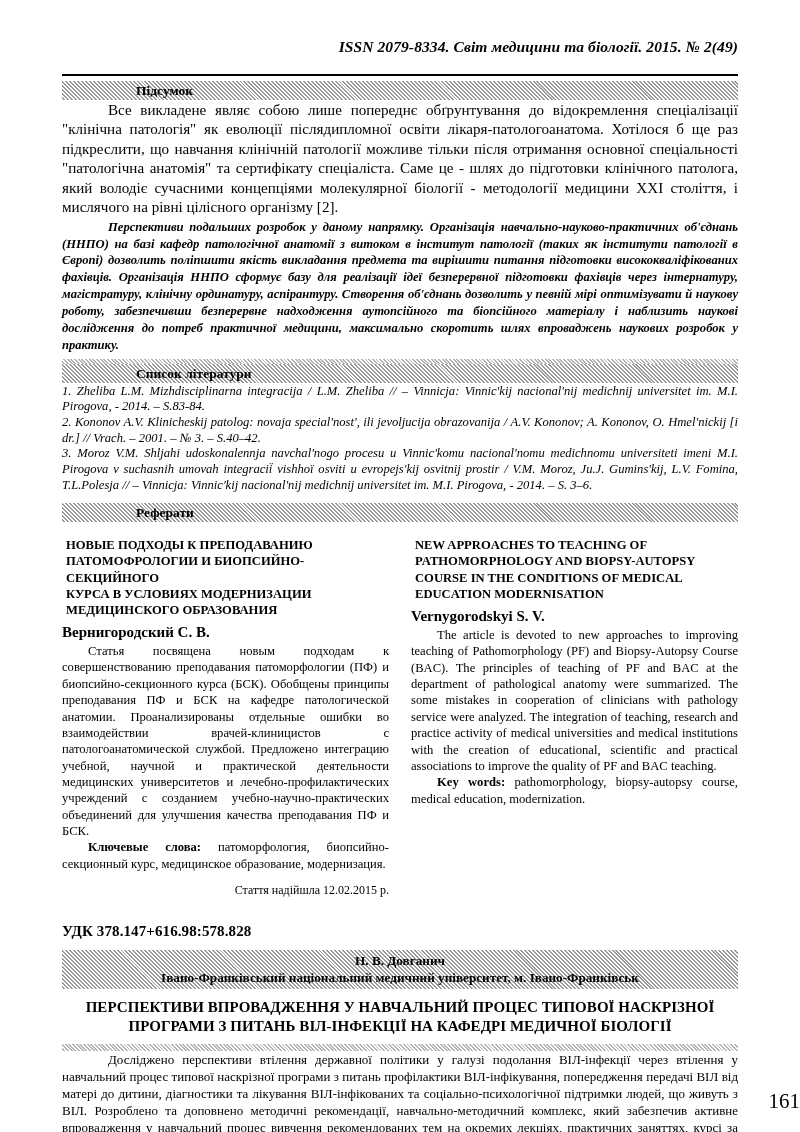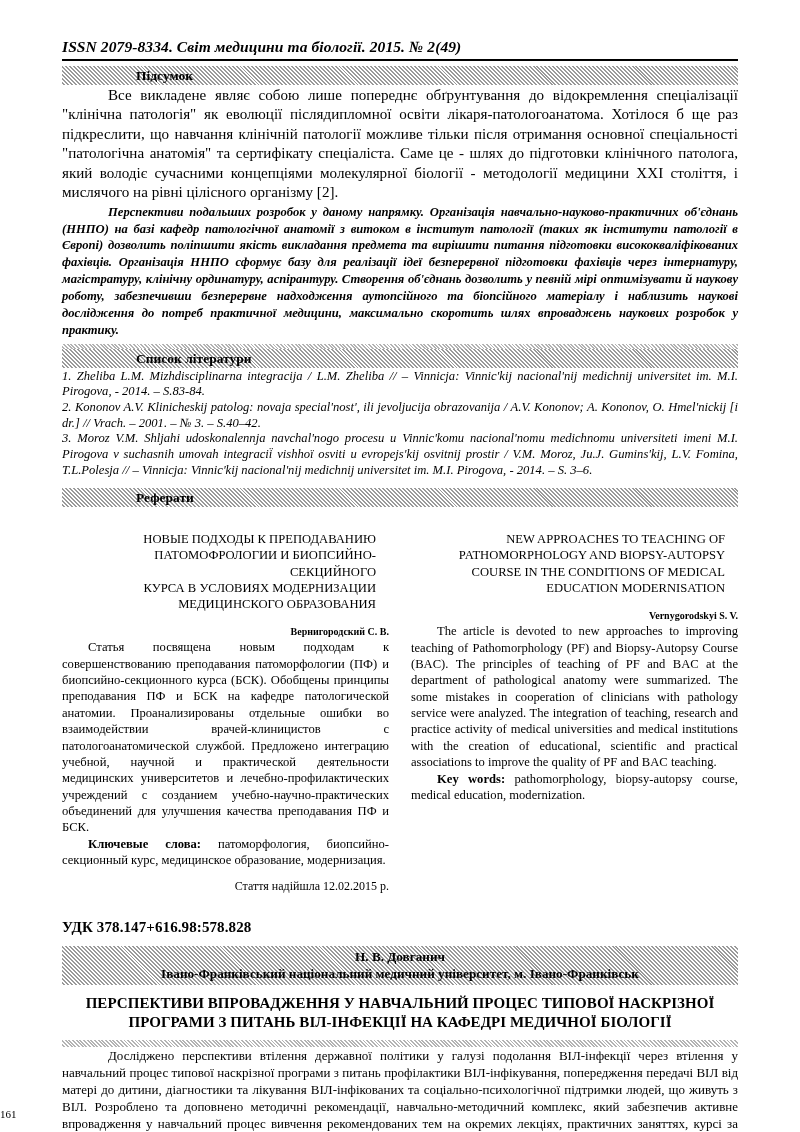--- a/index.html
+++ b/index.html
@@ -18,27 +18,27 @@
   .page {
     width: 800px;
     height: 1132px;
     box-sizing: border-box;
     padding: 38px 62px 0 62px;
     position: relative;
   }
 
   
   .running-head {
-    text-align: left;
+    text-align: right;
     font-style: italic;
     font-weight: bold;
     font-size: 15.5px;
     letter-spacing: 0.1px;
     line-height: 1.15;
-    padding-bottom: 3px;
+    padding-bottom: 18px;
   }
   .head-rule {
     border-bottom: 2.2px solid #000;
     margin-bottom: 5px;
   }
 
   
   .hatch-bar {
     background-image: repeating-linear-gradient(
         45deg,
@@ -112,30 +112,30 @@
   .abs-wrap {
     display: flex;
     gap: 22px;
     margin-top: 11px;
   }
   .abs-col {
     width: 327px;
     flex: 0 0 327px;
   }
   .abs-title {
-    text-align: right;
-    font-weight: normal;
+    text-align: left;
+    font-weight: bold;
     font-size: 12.6px;
     line-height: 1.28;
-    margin: 13px;
+    margin: 4px;
   }
   .abs-author {
-    text-align: right;
-    font-weight: bold;
-    font-size: 10px;
+    text-align: left;
+    font-weight: bold;
+    font-size: 15px;
     line-height: 1.35;
     margin: 0 0 1px 0;
   }
   .abs-body {
     font-size: 12.6px;
     line-height: 1.30;
     text-align: justify;
     text-indent: 26px;
     margin: 0;
   }
@@ -182,23 +182,23 @@
         #9a9a9a 1.3px, #9a9a9a 2.6px);
     opacity: 0.75;
   }
   .wavy.thin { height: 5px; margin-top: 5px; }
 
   
   .page-number {
     position: absolute;
     left: 0;
     right: 0;
-    bottom: 12px;
-    text-align: left;
-    font-size: 11px;
+    bottom: 18px;
+    text-align: right;
+    font-size: 21px;
   }
   .sp10 { height: 10px; }
 </style>
 </head>
 <body>
 
 <div class="page">
 
   <div class="running-head">ISSN 2079-8334. Світ медицини та біології. 2015. № 2(49)</div>
   <div class="head-rule"></div>

